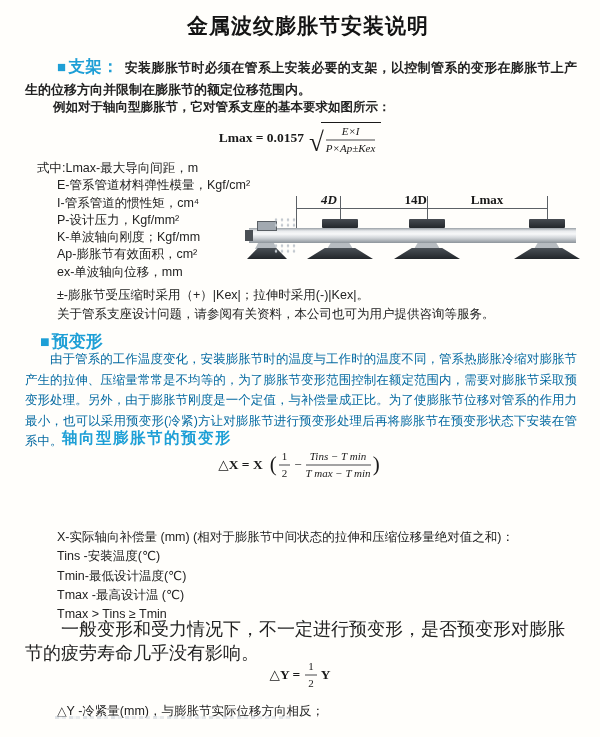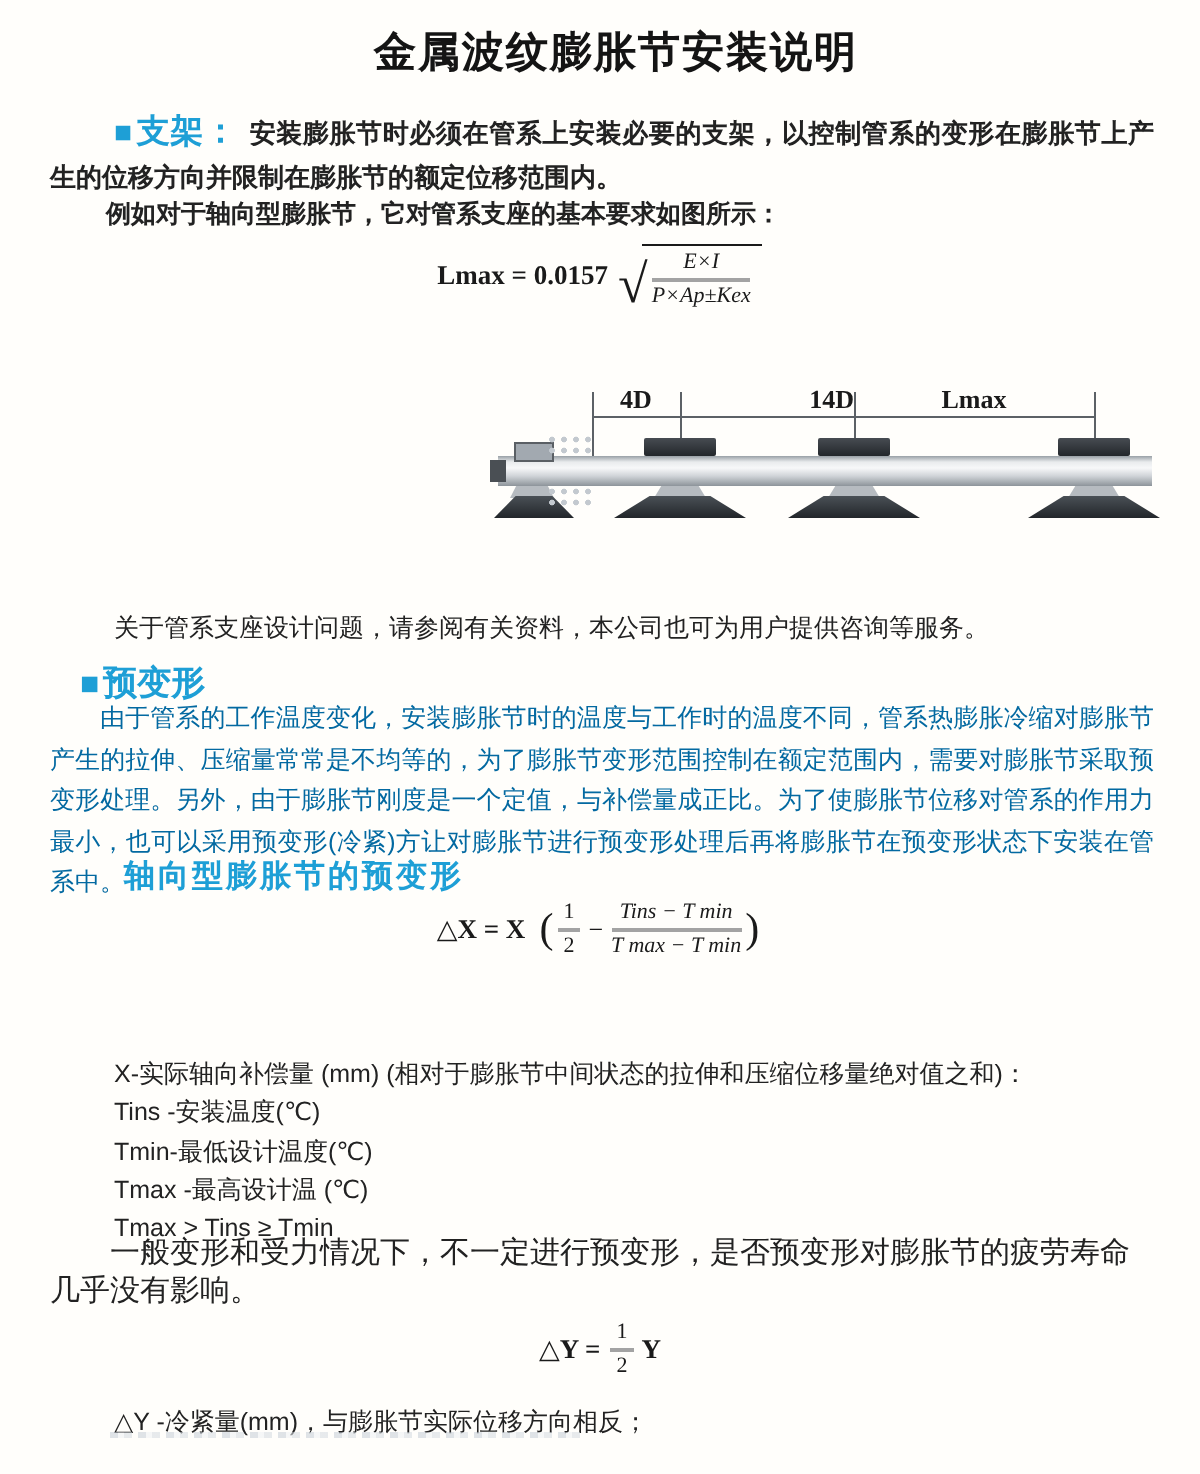--- a/index.html
+++ b/index.html
@@ -69,21 +69,21 @@
     color:#1e9fd6;font-size:15.5px;font-weight:700;letter-spacing:1.5px;
   }
   .axial-head{left:62px;top:428px;}
   .lateral-head{left:40px;top:637px;}
   
   .axial-desc{
     left:25px;top:489px;width:552px;font-size:12.5px;line-height:19px;
     font-weight:500;text-align:justify;text-indent:2em;color:#222;
   }
   .axial-vars{left:57px;top:528px;font-size:12.5px;line-height:19.3px;font-weight:400;color:#222;}
-  .axial-note{left:25px;top:617px;width:552px;font-size:15px;font-weight:500;text-indent:2em;color:#222;}
+  .axial-note{left:25px;top:617px;width:552px;font-size:18px;font-weight:500;text-indent:2em;color:#222;}
   .lateral-desc{left:57px;top:703px;font-size:12.5px;font-weight:500;color:#222;}
   
   .diagram{left:245px;top:192px;width:335px;height:78px;}
   .dim-label{
     position:absolute;top:0;height:14px;text-align:center;
     font-family:"Liberation Serif","DejaVu Serif",serif;font-weight:700;font-size:13px;color:#1a1a1a;
   }
   .dim-line{position:absolute;top:16px;left:51px;width:251px;height:1px;background:#5c6166;}
   .tick{position:absolute;top:4px;width:1px;height:33px;background:#5c6166;}
   .pipe{
@@ -128,24 +128,34 @@
       <span class="sign">√</span>
       <span class="under">
         <span class="frac">
           <span class="n">E×I</span>
           <span class="d">P×Ap±Kex</span>
         </span>
       </span>
     </span>
   </div>
 
+  <div class="abs varlist">
+    <div class="vline">式中:Lmax-最大导向间距，m</div>
+    <div class="vline indent">E-管系管道材料弹性模量，Kgf/cm²</div>
+    <div class="vline indent">I-管系管道的惯性矩，cm⁴</div>
+    <div class="vline indent">P-设计压力，Kgf/mm²</div>
+    <div class="vline indent">K-单波轴向刚度；Kgf/mm</div>
+    <div class="vline indent">Ap-膨胀节有效面积，cm²</div>
+    <div class="vline indent">ex-单波轴向位移，mm</div>
+    <div class="vline indent gap">±-膨胀节受压缩时采用（+）|Kex|；拉伸时采用(-)|Kex|。</div>
+  </div>
   <div class="abs support-note">关于管系支座设计问题，请参阅有关资料，本公司也可为用户提供咨询等服务。</div>
 
   <div class="abs diagram">
-    <div class="dim-label" style="left:51px;width:44px;">4D</div>
+    <div class="dim-label" style="left:62px;width:44px;font-style:italic;">4D</div>
     <div class="dim-label" style="left:95px;width:87px;text-align:right;">14D</div>
     <div class="dim-label" style="left:182px;width:120px;">Lmax</div>
     <div class="dim-line"></div>
     <div class="tick" style="left:51px;"></div>
     <div class="tick" style="left:95px;"></div>
     <div class="tick" style="left:182px;"></div>
     <div class="tick" style="left:302px;"></div>
 
     <div class="pipe"></div>
     <div class="pipe-endcap"></div>

